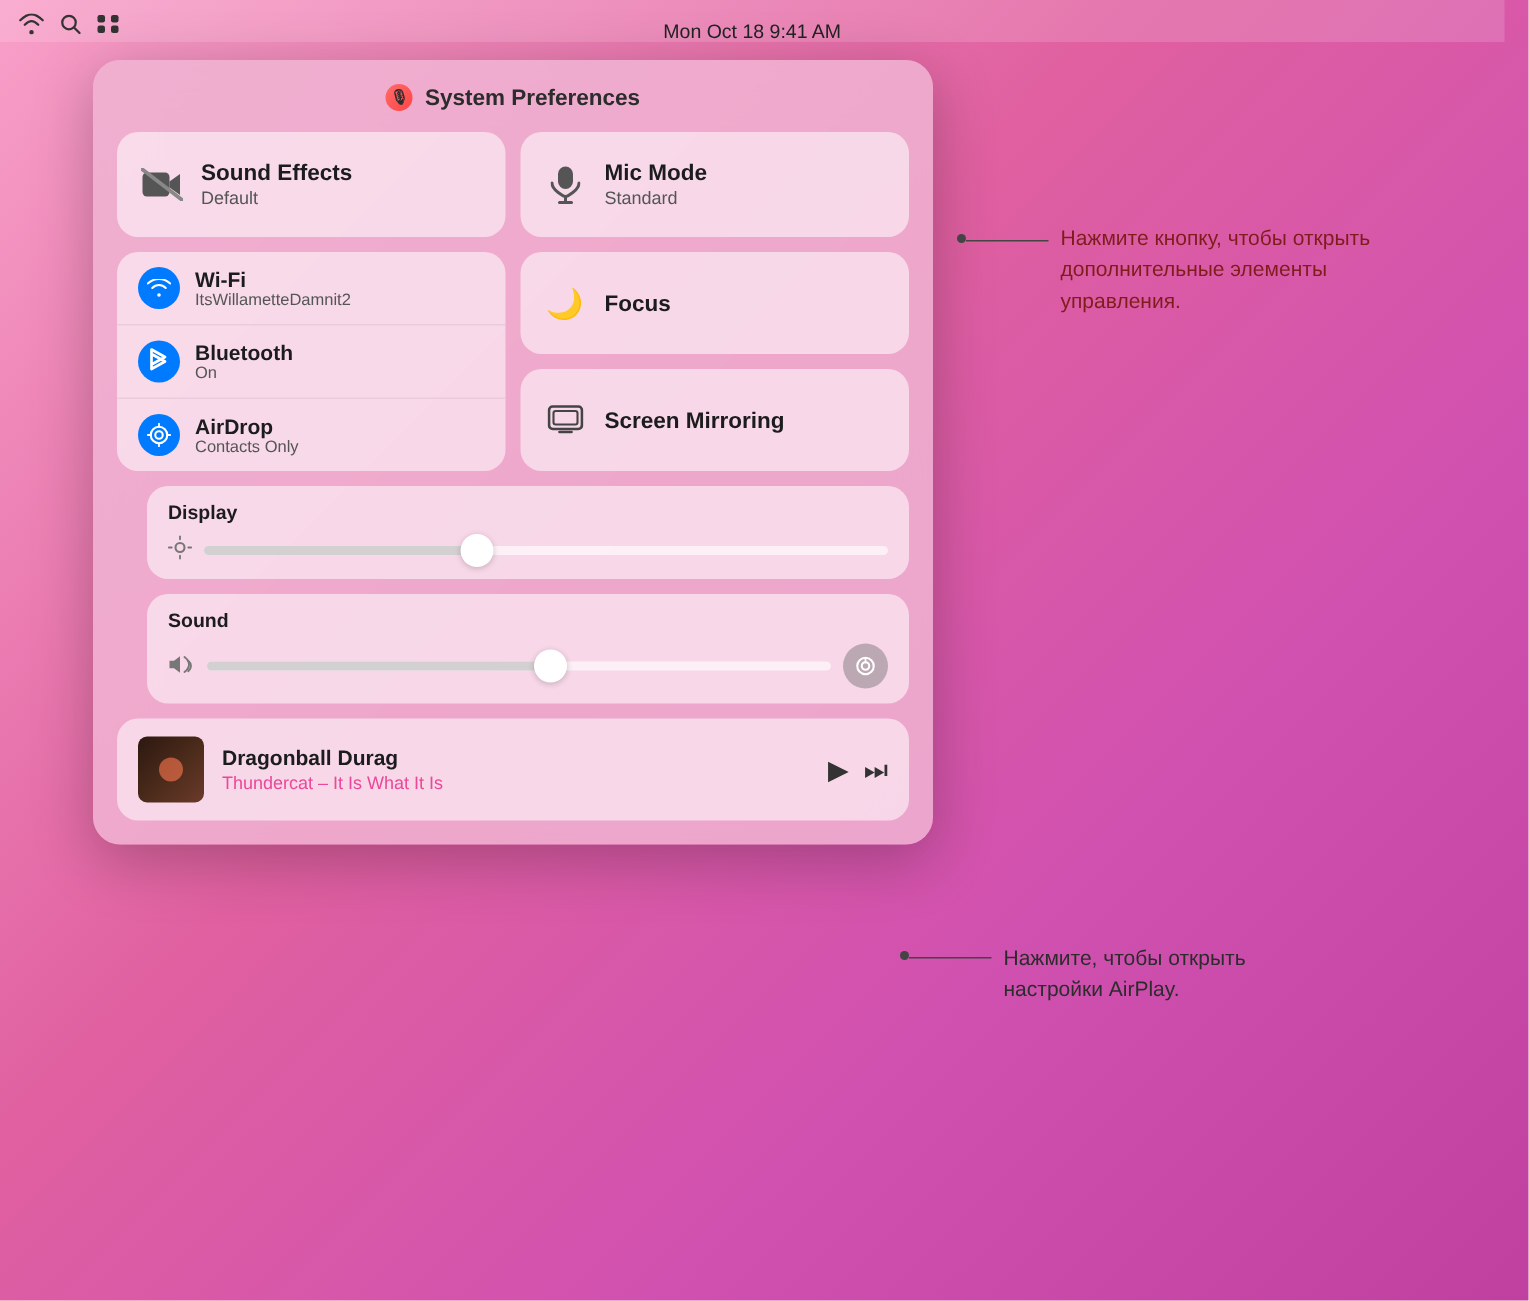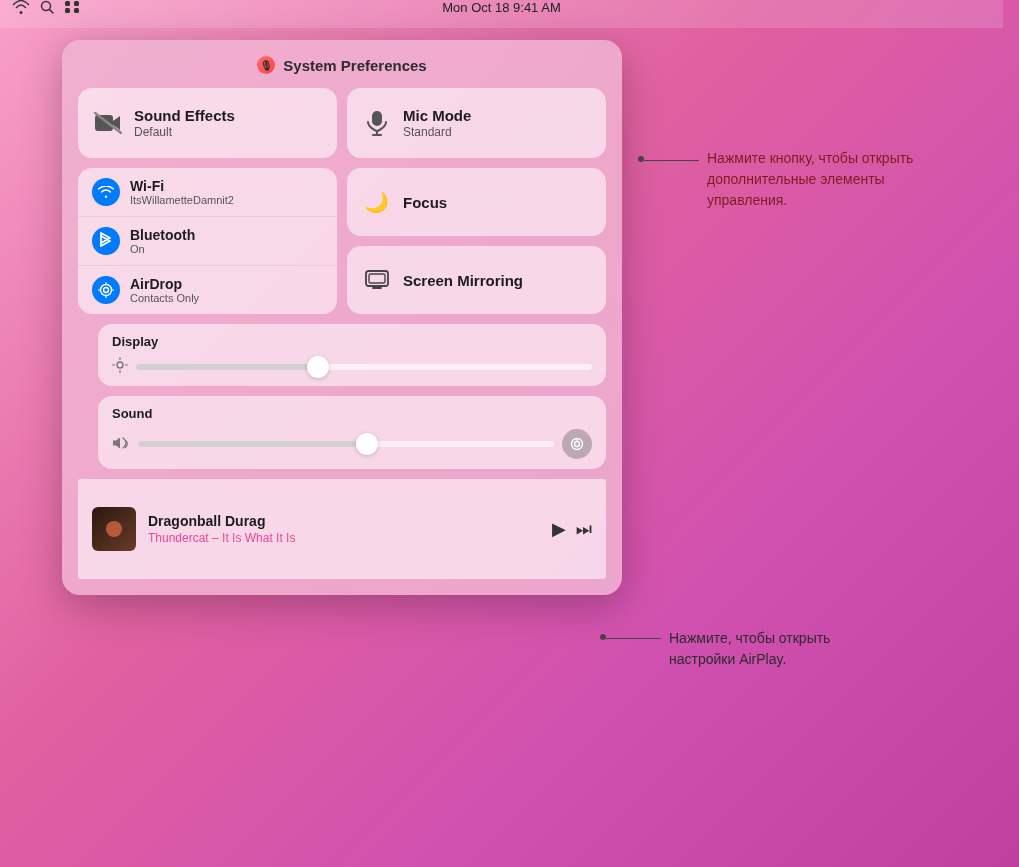--- a/index.html
+++ b/index.html
@@ -11,21 +11,21 @@
       position: relative;
       overflow: hidden;
     }
 
     
     .menubar {
       position: absolute;
       top: 0; left: 0; right: 16px;
       height: 28px;
       display: flex;
-      align-items: flex-start;
+      align-items: flex-end;
       justify-content: center;
       background: rgba(255,255,255,0.15);
     }
     .menubar-center {
       display: flex;
       align-items: center;
       gap: 6px;
       font-size: 13px;
       font-weight: 500;
       color: #222;
@@ -237,22 +237,22 @@
       align-items: center;
       justify-content: center;
       font-size: 14px;
       cursor: pointer;
       flex-shrink: 0;
     }
 
     
     .cc-now-playing {
       background: rgba(255,255,255,0.55);
-      border-radius: 3px;
-      padding: 28px 14px;
+      border-radius: 14px;
+      padding: 12px 14px;
       display: flex;
       align-items: center;
       gap: 12px;
     }
     .cc-album-art {
       width: 44px;
       height: 44px;
       border-radius: 6px;
       background: linear-gradient(135deg, #2c1810, #4a2a1a, #6b3a2a);
       flex-shrink: 0;

